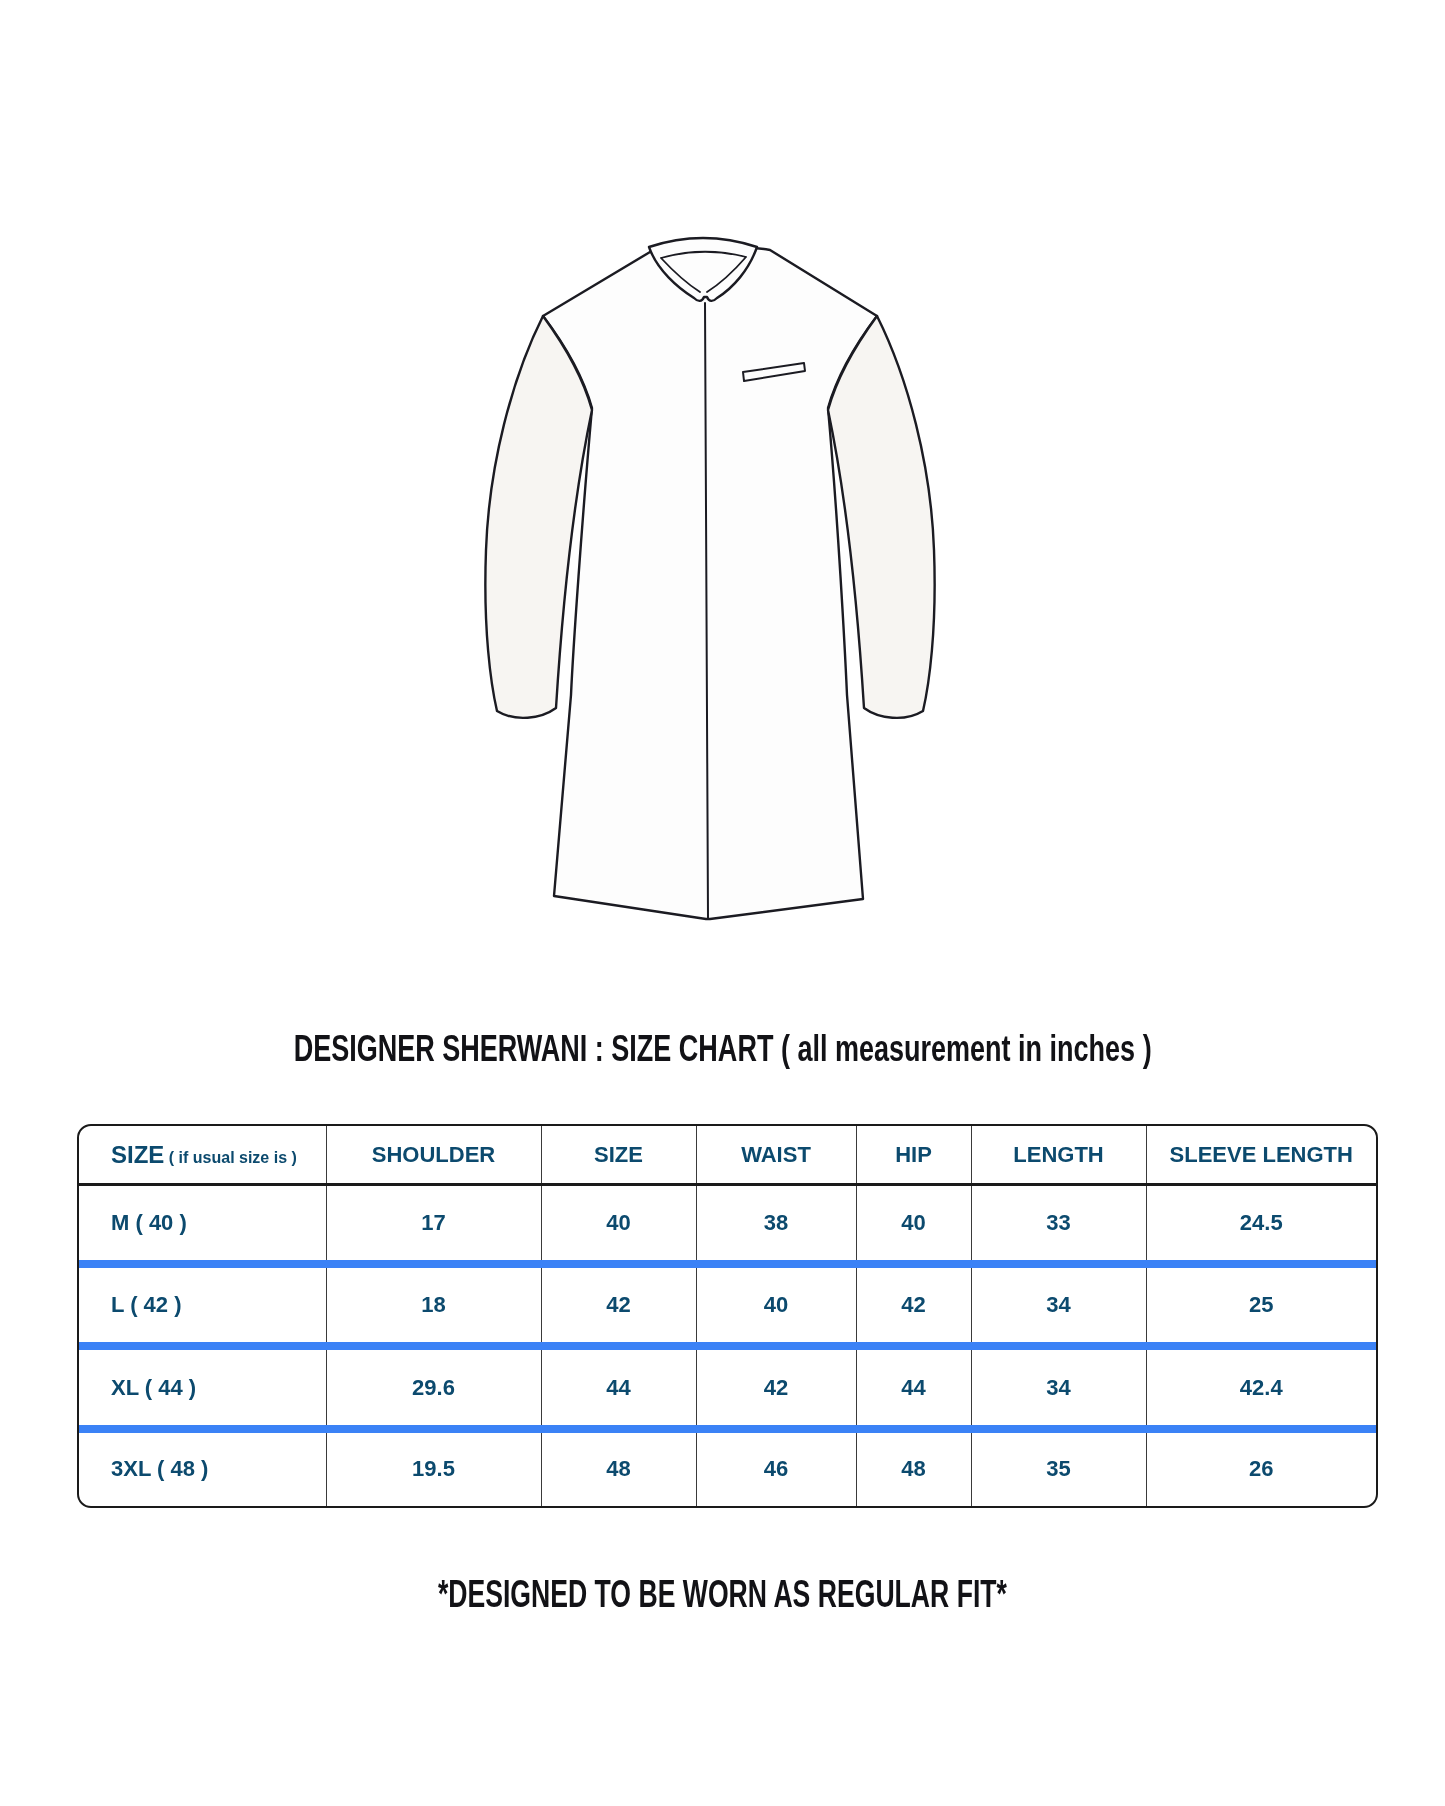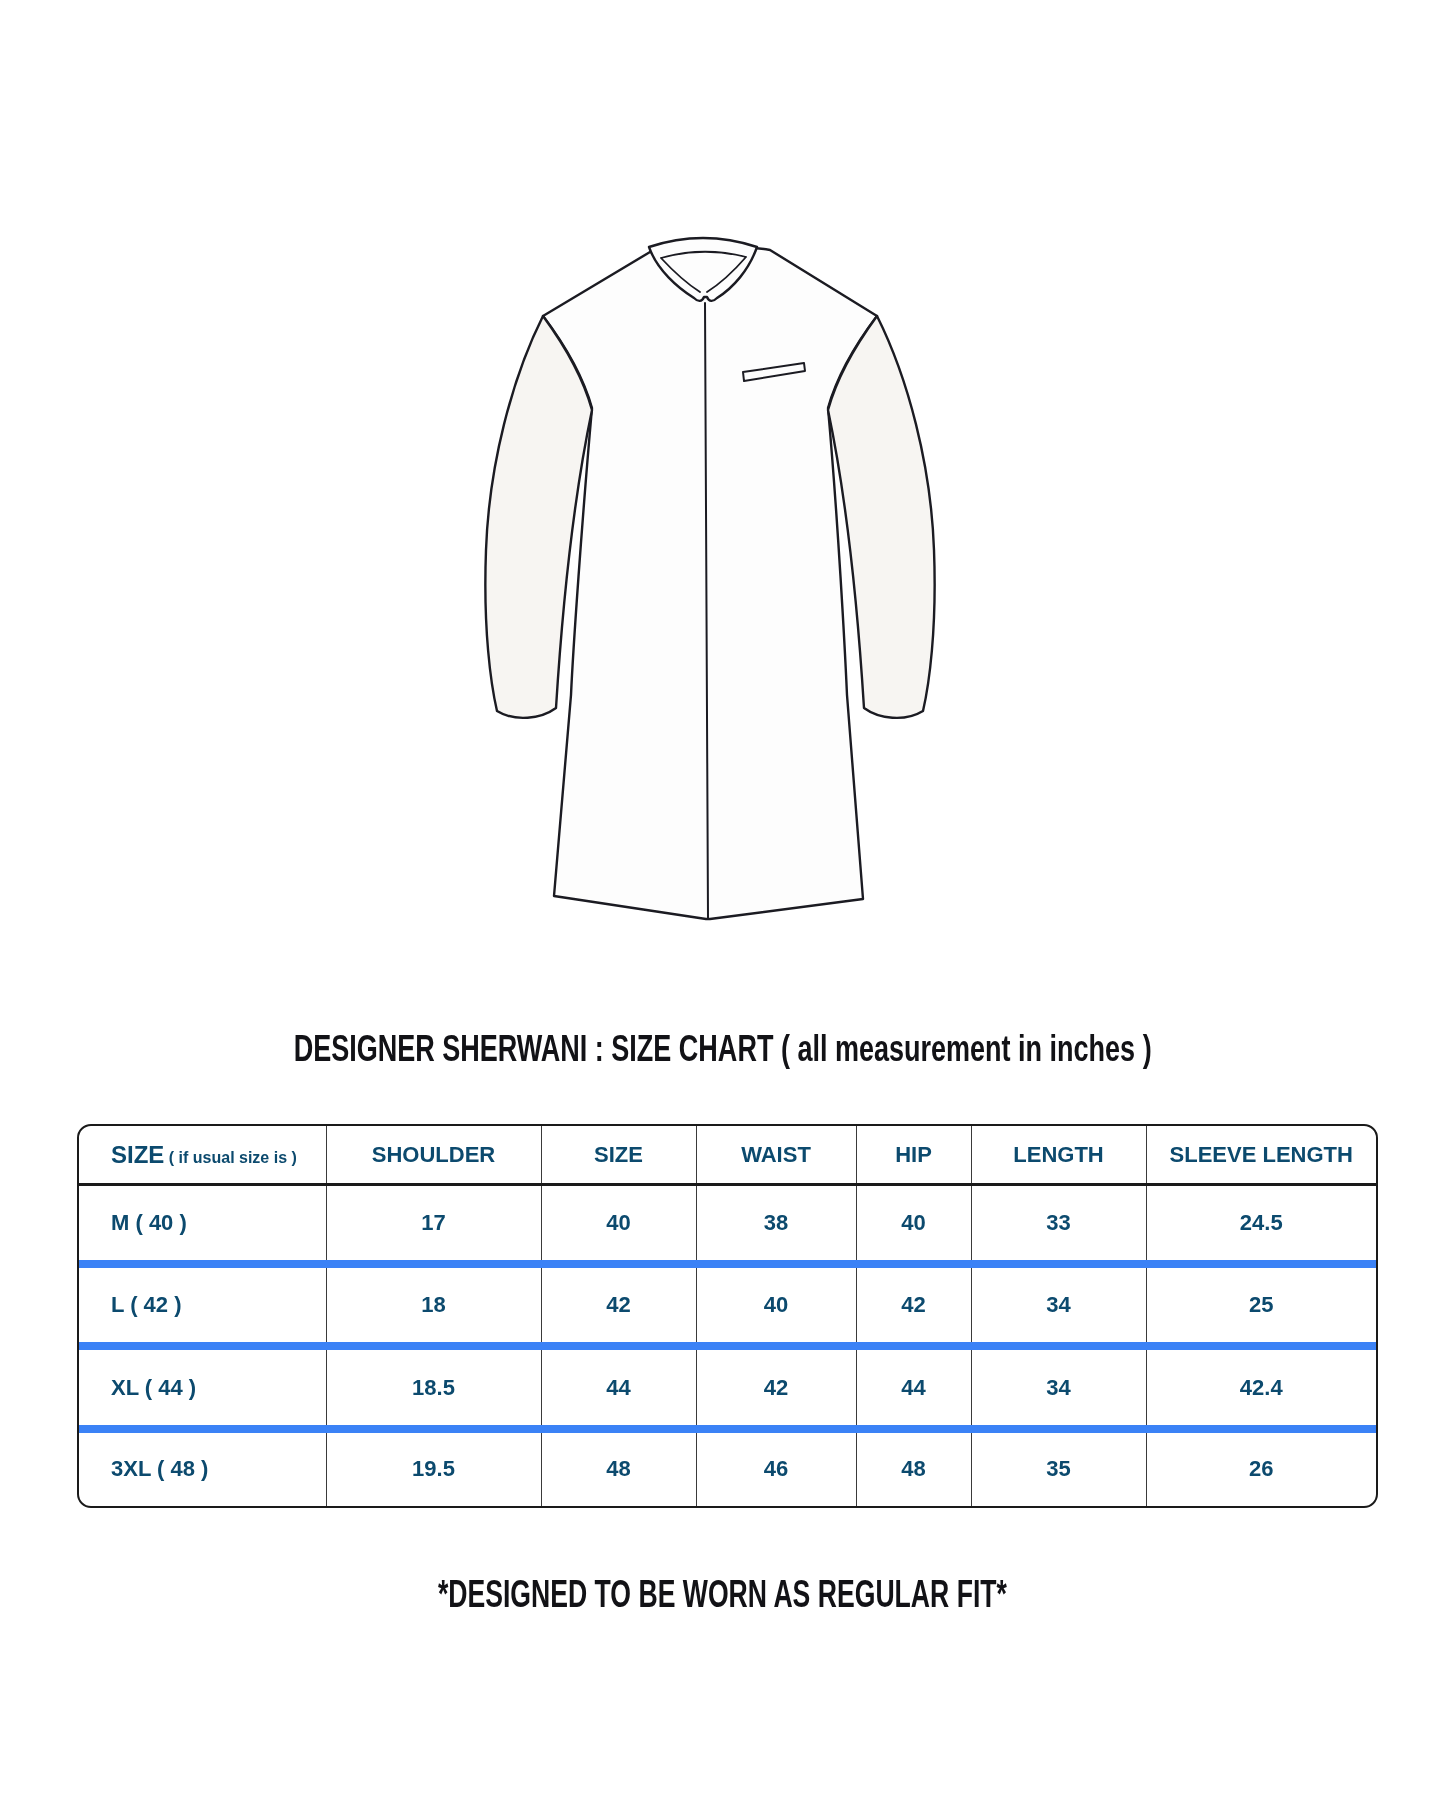--- a/index.html
+++ b/index.html
@@ -146,21 +146,21 @@
           <td class="c1">L ( 42 )</td>
           <td>18</td>
           <td>42</td>
           <td>40</td>
           <td>42</td>
           <td>34</td>
           <td>25</td>
         </tr>
         <tr>
           <td class="c1">XL ( 44 )</td>
-          <td>18.5</td>
+          <td>29.6</td>
           <td>44</td>
           <td>42</td>
           <td>44</td>
           <td>34</td>
           <td>42.4</td>
         </tr>
         <tr>
           <td class="c1">3XL ( 48 )</td>
           <td>19.5</td>
           <td>48</td>

